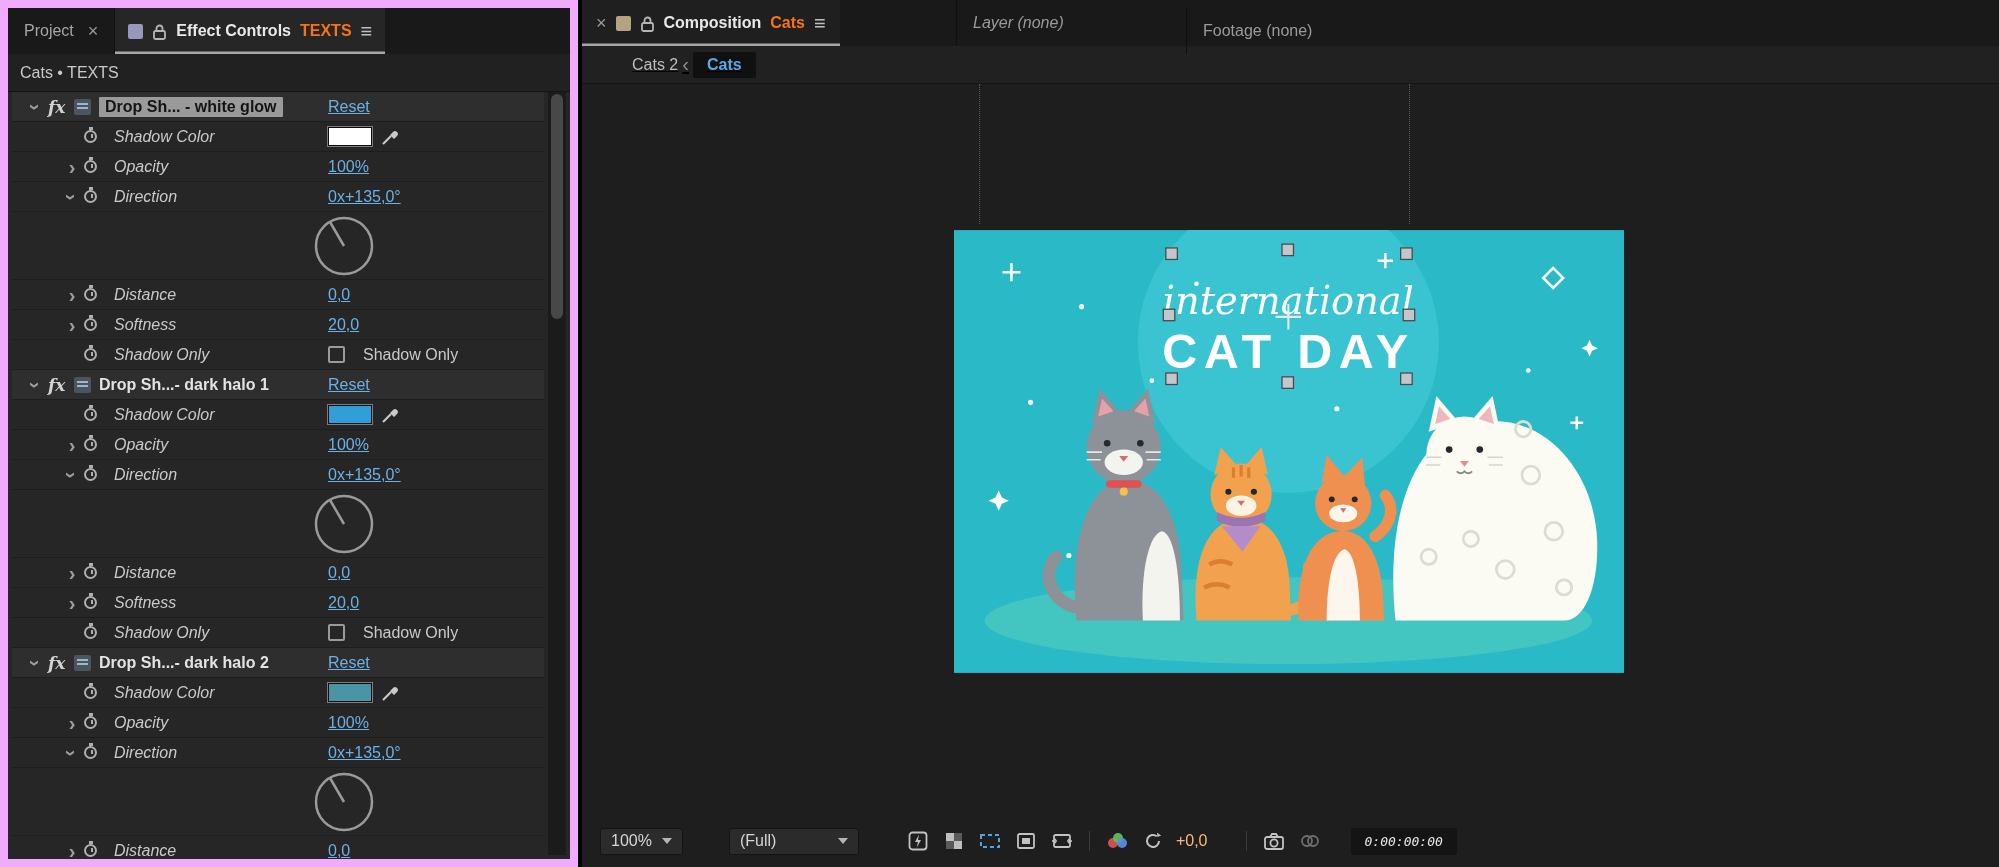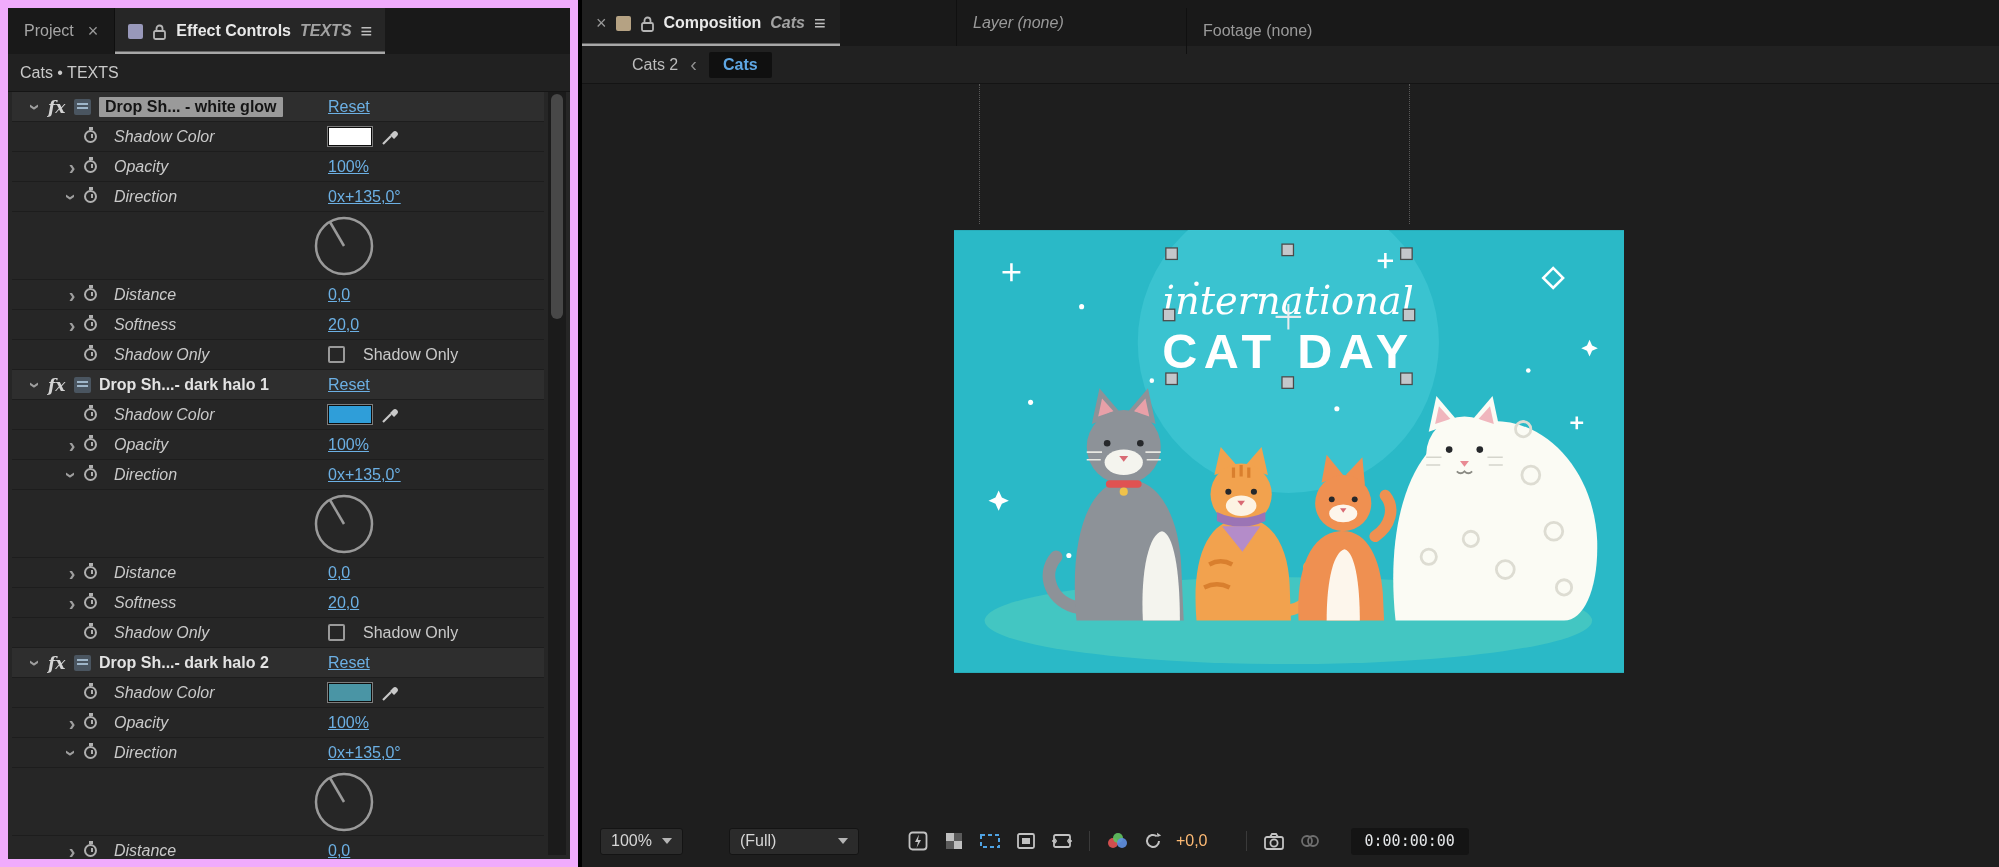--- a/index.html
+++ b/index.html
@@ -20,21 +20,21 @@
   }
   .close-x { color:#9a9a9a; font-size:18px; line-height:1; }
   .tab-group-active {
     display:flex; align-items:center; gap:9px; padding:0 13px;
     background:#262626; box-shadow: inset 0 -2.5px 0 #a8a8a8;
   }
   .panel-chip { width:15px; height:15px; border-radius:2px; }
   .chip-purple { background:#9898ba; }
   .chip-beige  { background:#b5a283; }
   .t-white { color:#e9e9e9; font-weight:bold; }
-  .t-blue  { color:#a3a3a3; font-weight:bold;font-style:italic; }
+  .t-blue  { color:#f97316; font-weight:bold; }
   .menu-glyph { color:#bdbdbd; font-size:20px; line-height:1; }
   .crumb-row {
     height:38px; background:#212121; display:flex; align-items:center;
     padding-left:12px; color:#c9c9c9; border-bottom:1px solid #151515;
   }
   .fx-list { position:absolute; top:84px; left:4px; right:26px; bottom:0; overflow:hidden; }
   .row { position:relative; height:30px; display:flex; align-items:center;
          border-bottom:1px solid #1d1d1d; background:#262626; padding-left:48px; }
   .row.fx-head { background:#2e2e2e; padding-left:12px; }
   .ch { width:24px; color:#9e9e9e; font-size:20px; font-weight:bold; line-height:1;
@@ -66,39 +66,39 @@
   .scrolltrack { position:absolute; top:84px; right:4px; width:18px; bottom:4px; background:#1b1b1b; }
   .scrollthumb { position:absolute; top:2px; left:3px; width:12px; height:225px; background:#484848; border-radius:7px; cursor:pointer; }
   
   .right-pane { position:absolute; left:582px; top:0; right:0; height:867px; background:#1f1f1f; }
   .rtabbar { position:relative; height:46px; background:#191919; }
   .rtab-comp { position:absolute; left:0; top:0; height:46px; display:flex; align-items:center;
                gap:9px; padding:0 14px; background:#1f1f1f; box-shadow: inset 0 -2.5px 0 #a8a8a8; }
   .rtab-flat { position:absolute; top:0; height:46px; display:flex; align-items:center;
                color:#9a9a9a; padding:0 16px; border-left:1px solid #101010; cursor:pointer; }
   .rcrumb { height:38px; background:#212121; border-bottom:1px solid #141414;
-            display:flex; align-items:center; gap:12px; padding-left:50px; }
+            display:flex; align-items:center; gap:4px; padding-left:50px;text-decoration:underline; }
   .crumb-parent { color:#bdbdbd; cursor:pointer; }
   .crumb-back { color:#8f8f8f; font-size:20px; }
   .crumb-current { background:#101010; color:#5fa7e4; font-weight:bold; padding:4px 14px; border-radius:2px; cursor:pointer; }
   .viewer { position:absolute; top:84px; left:0; right:0; bottom:0; background:#1e1e1e; }
   .guide { position:absolute; top:0; height:140px; border-left:1px dotted #5a5a5a; }
   .comp-stage { position:absolute; left:372px; top:146px; width:670px; height:443px; }
   
   .ctoolbar { position:absolute; top:739px; left:0; right:0; height:36px;
               display:flex; align-items:center; padding-left:18px; gap:10px; }
   .ddown { display:flex; align-items:center; gap:10px; height:27px; background:#2b2b2b;
            border:1px solid #141414; border-radius:3px; padding:0 10px; color:#d6d6d6; cursor:pointer; }
   .caret { width:0; height:0; border-left:5px solid transparent; border-right:5px solid transparent;
            border-top:6px solid #b5b5b5; }
   .tb-icon { width:26px; height:26px; display:inline-flex; align-items:center; justify-content:center; cursor:pointer; }
   .tb-sep { width:1px; height:20px; background:#3a3a3a; margin:0 4px; }
   .offset-val { color:#fdba74; cursor:pointer; }
   .timecode { background:#141414; border-radius:3px; height:27px; display:flex; align-items:center;
-              padding:0 14px; color:#e4e6e8; font-family:"DejaVu Sans Mono", monospace; font-size:15px; cursor:text; }
+              padding:0 14px; color:#e4e6e8; font-family:"DejaVu Sans Mono", monospace; font-size:13px; cursor:text;font-style:italic; }
 </style>
 </head>
 <body>
 
 <div class="left-pane">
 
   <div class="tabbar">
     <div class="ltab-project">
       <span>Project</span>
       <span class="close-x">×</span>

